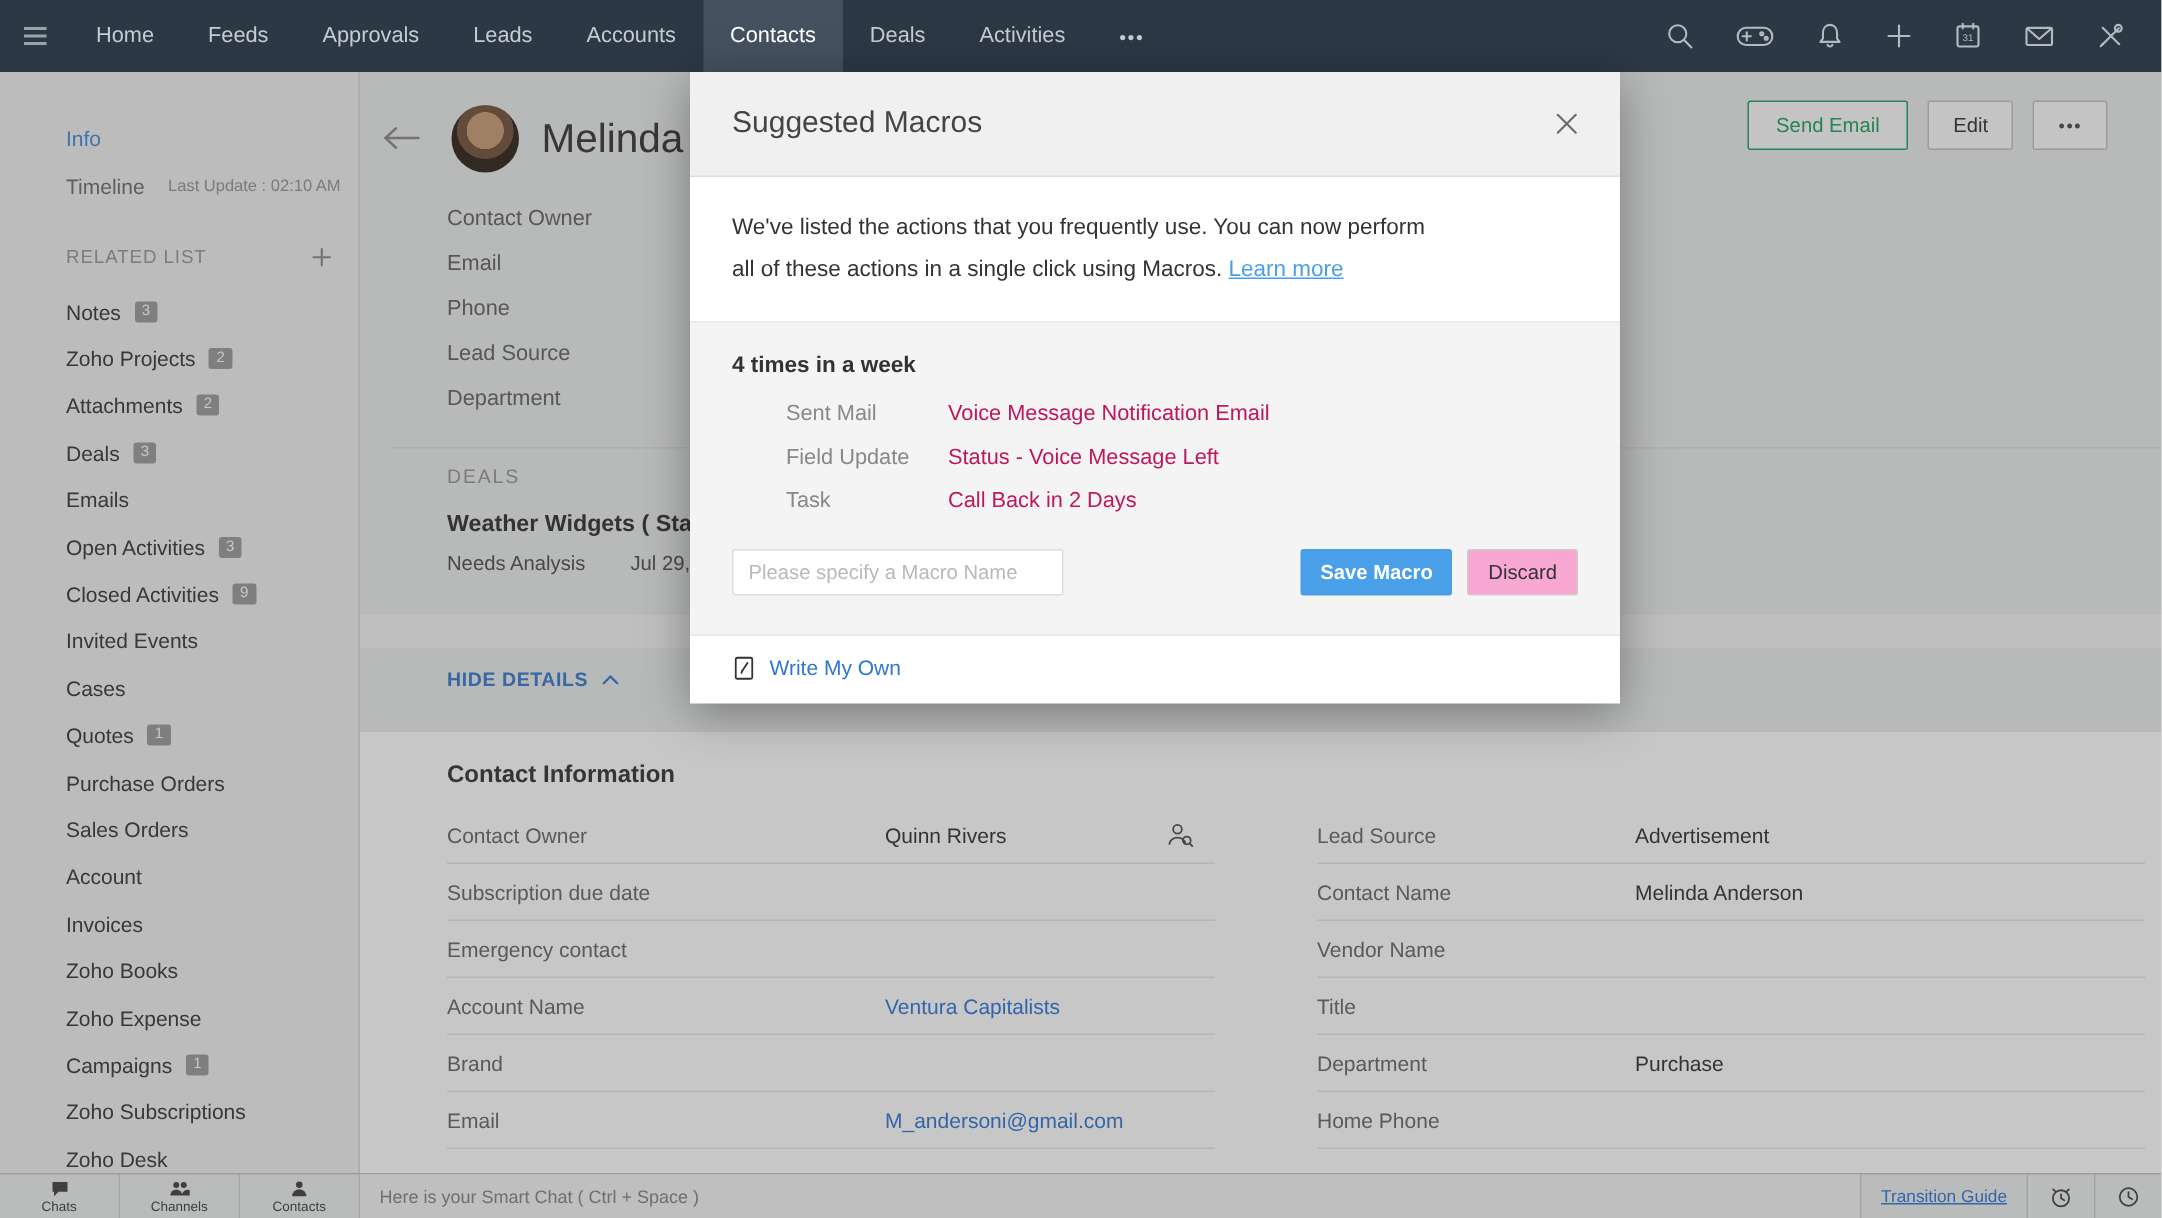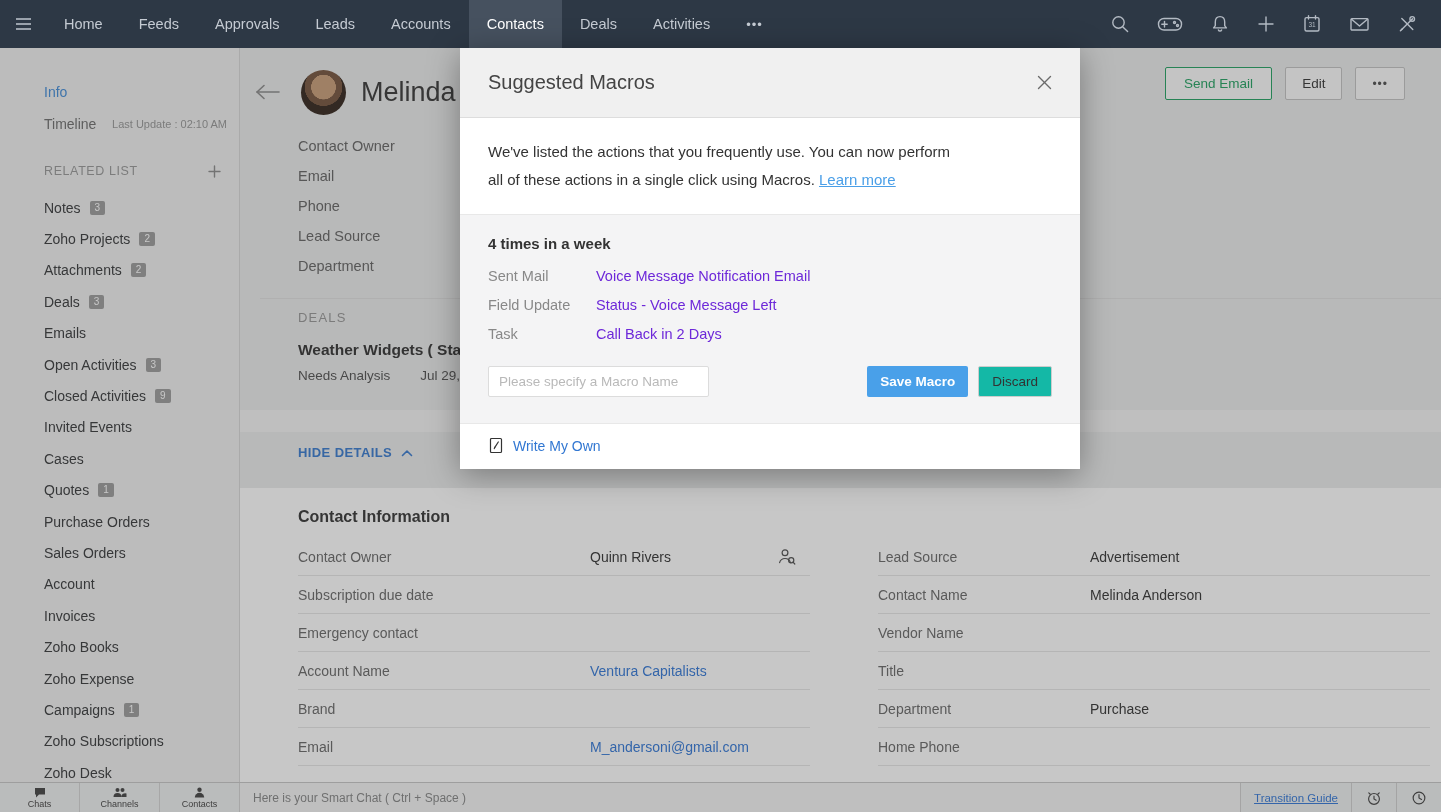--- a/index.html
+++ b/index.html
@@ -83,30 +83,30 @@
   .overlay { position:absolute; top:48px; left:0; right:0; bottom:0; background:rgba(33,33,33,.25); z-index:60; }
   .modal { position:absolute; top:48px; left:460px; width:620px; z-index:70; background:#fff; box-shadow:0 6px 30px rgba(0,0,0,.35); }
   .modal-header { height:70px; background:#f0f0f0; border-bottom:1px solid #ddd; display:flex; align-items:center; padding:0 28px; }
   .modal-title { font-size:20px; color:#444; }
   .modal-close { margin-left:auto; cursor:pointer; display:flex; }
   .modal-body { padding:20px 28px; font-size:15px; color:#333; line-height:28px; }
   .modal-body .l1 { display:block; }
   .learn-more { color:#4a9fe8; text-decoration:underline; cursor:pointer; }
   .modal-gray { background:#f4f4f5; border-top:1px solid #e8e8e8; border-bottom:1px solid #e8e8e8; padding:20px 28px 26px; }
   .freq { font-size:15px; font-weight:bold; color:#333; margin-bottom:16px; }
-  .m-row { display:flex; margin-bottom:13px; font-size:14.5px; }
+  .m-row { display:flex; margin-bottom:13px; font-size:14.5px;margin-left:36px; }
   .m-label { width:108px; color:#888; }
-  .m-value { color:#6d28d9; }
+  .m-value { color:#be185d; }
   .m-form { margin-top:24px; display:flex; align-items:center; }
   .m-input { width:221px; height:31px; border:1px solid #dcdcdc; border-radius:2px; padding:0 10px; font-size:13.5px; color:#555; font-family:"Liberation Sans", sans-serif; }
   .m-input::placeholder { color:#b9b9b9; }
   .m-spacer { flex:1; }
   .btn-save { height:31px; border:none; border-radius:2px; background:#49a0e9; color:#fff; font-size:13.5px; font-weight:bold; padding:0 13px; margin-right:10px; cursor:pointer; font-family:"Liberation Sans", sans-serif; }
-  .btn-discard { height:31px; border:1px solid #ccc; border-radius:2px; background:#14b8a6; color:#333; font-size:13.5px; padding:0 13px; cursor:pointer; font-family:"Liberation Sans", sans-serif; }
-  .modal-footer { padding:13px 28px 15px; display:flex; align-items:center; gap:9px; }
+  .btn-discard { height:31px; border:1px solid #ccc; border-radius:2px; background:#f9a8d4; color:#333; font-size:13.5px; padding:0 13px; cursor:pointer; font-family:"Liberation Sans", sans-serif; }
+  .modal-footer { padding:13px 28px 15px; display:flex; align-items:flex-start; gap:9px; }
   .wmo-link { color:#3177d2; font-size:14px; cursor:pointer; }
 </style>
 </head>
 <body>
 
 <div class="navbar">
   <div class="hamburger">
       <i></i>
       <i></i>
       <i></i>

